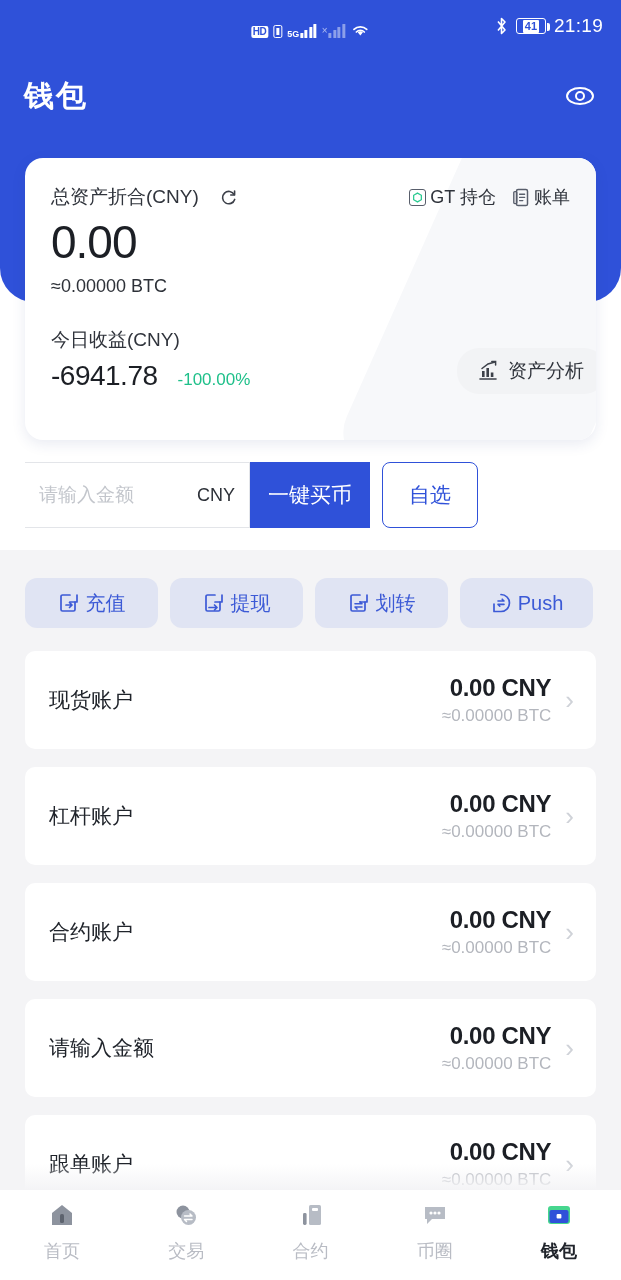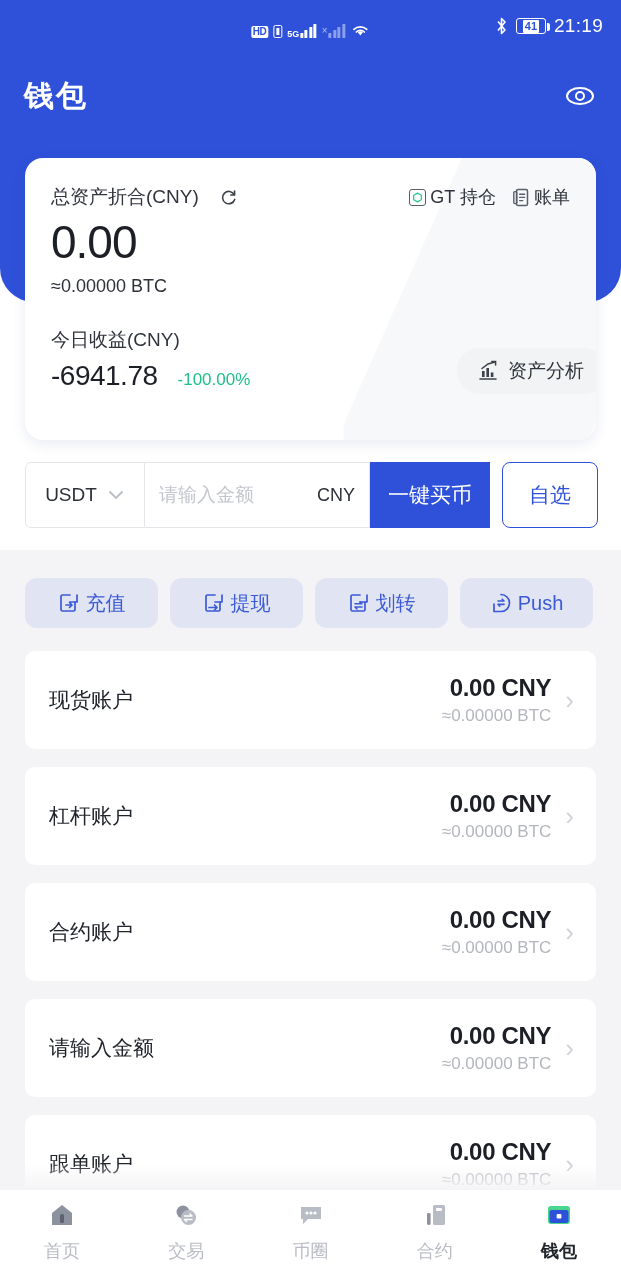--- a/index.html
+++ b/index.html
@@ -253,26 +253,20 @@
         <rect x="9.4" y="8" width="2.6" height="9" fill="#3c4049"></rect>
         <rect x="13.8" y="12.5" width="2.6" height="4.5" fill="#3c4049"></rect>
         <path d="M5 8.5 L11 4 L18 2" stroke="#3c4049" stroke-width="1.5" fill="none" stroke-linecap="round"></path>
         <path d="M14.8 1.6 L18.6 1.6 L18.6 5" stroke="#3c4049" stroke-width="1.5" fill="none" stroke-linecap="round"></path>
       </svg>
       <span>资产分析</span>
     </div>
   </div>
 
   <div class="buyrow">
-    <div class="coin-sel">
-      <span>USDT</span>
-      <svg width="18" height="12" viewBox="0 0 18 12">
-        <path d="M3 3 L9 9 L15 3" stroke="#b8bcc4" stroke-width="1.8" fill="none" stroke-linecap="round"></path>
-      </svg>
-    </div>
     <div class="amt-wrap">
       <input type="text" placeholder="请输入金额" style="">
       <span class="cny-tag">CNY</span>
     </div>
     <button class="buy-btn">一键买币</button>
     <button class="fav-btn">自选</button>
   </div>
 
   <div class="body-bg"></div>
 
@@ -377,42 +371,42 @@
     </div>
     <div class="nav">
       <span class="nav-ico">
         <svg width="30" height="30" viewBox="0 0 30 30">
           <circle cx="12" cy="12" r="6.5" fill="#8d939e"></circle>
           <circle cx="17.5" cy="17.5" r="7.5" fill="#b7bcc5"></circle>
           <path d="M13.5 16 H21 L19 14 M21 19.5 H13.5 L15.5 21.5" stroke="#fff" stroke-width="1.5" fill="none" stroke-linecap="round" stroke-linejoin="round"></path>
         </svg>
       </span>
       <span class="nav-lbl">交易</span>
+    </div>
+    <div class="nav">
+      <span class="nav-ico">
+        <svg width="30" height="30" viewBox="0 0 30 30">
+          <rect x="13" y="5" width="12" height="20" rx="1.6" fill="#b7bcc5"></rect>
+          <rect x="16" y="8" width="6" height="3" rx="1" fill="#fff"></rect>
+          <rect x="7" y="13" width="3.6" height="12" rx="1.4" fill="#8d939e"></rect>
+        </svg>
+      </span>
+      <span class="nav-lbl">合约</span>
     </div>
     <div class="nav">
       <span class="nav-ico">
         <svg width="30" height="30" viewBox="0 0 30 30">
           <path d="M5 7 H25 V19 H12 L7 24 V19 H5 Z" fill="#b7bcc5"></path>
           <circle cx="11" cy="13" r="1.6" fill="#fff"></circle>
           <circle cx="15" cy="13" r="1.6" fill="#fff"></circle>
           <circle cx="19" cy="13" r="1.6" fill="#fff"></circle>
         </svg>
       </span>
       <span class="nav-lbl">币圈</span>
     </div>
-    <div class="nav">
-      <span class="nav-ico">
-        <svg width="30" height="30" viewBox="0 0 30 30">
-          <rect x="13" y="5" width="12" height="20" rx="1.6" fill="#b7bcc5"></rect>
-          <rect x="16" y="8" width="6" height="3" rx="1" fill="#fff"></rect>
-          <rect x="7" y="13" width="3.6" height="12" rx="1.4" fill="#8d939e"></rect>
-        </svg>
-      </span>
-      <span class="nav-lbl">合约</span>
-    </div>
     <div class="nav active">
       <span class="nav-ico">
         <svg width="30" height="30" viewBox="0 0 30 30">
           <rect x="4" y="6" width="22" height="18" rx="3" fill="#46d68e"></rect>
           <rect x="5.5" y="10" width="19" height="13" rx="2" fill="#2f51d9"></rect>
           <rect x="12.6" y="14" width="4.8" height="4.4" rx="1" fill="#fff"></rect>
         </svg>
       </span>
       <span class="nav-lbl">钱包</span>
     </div>

